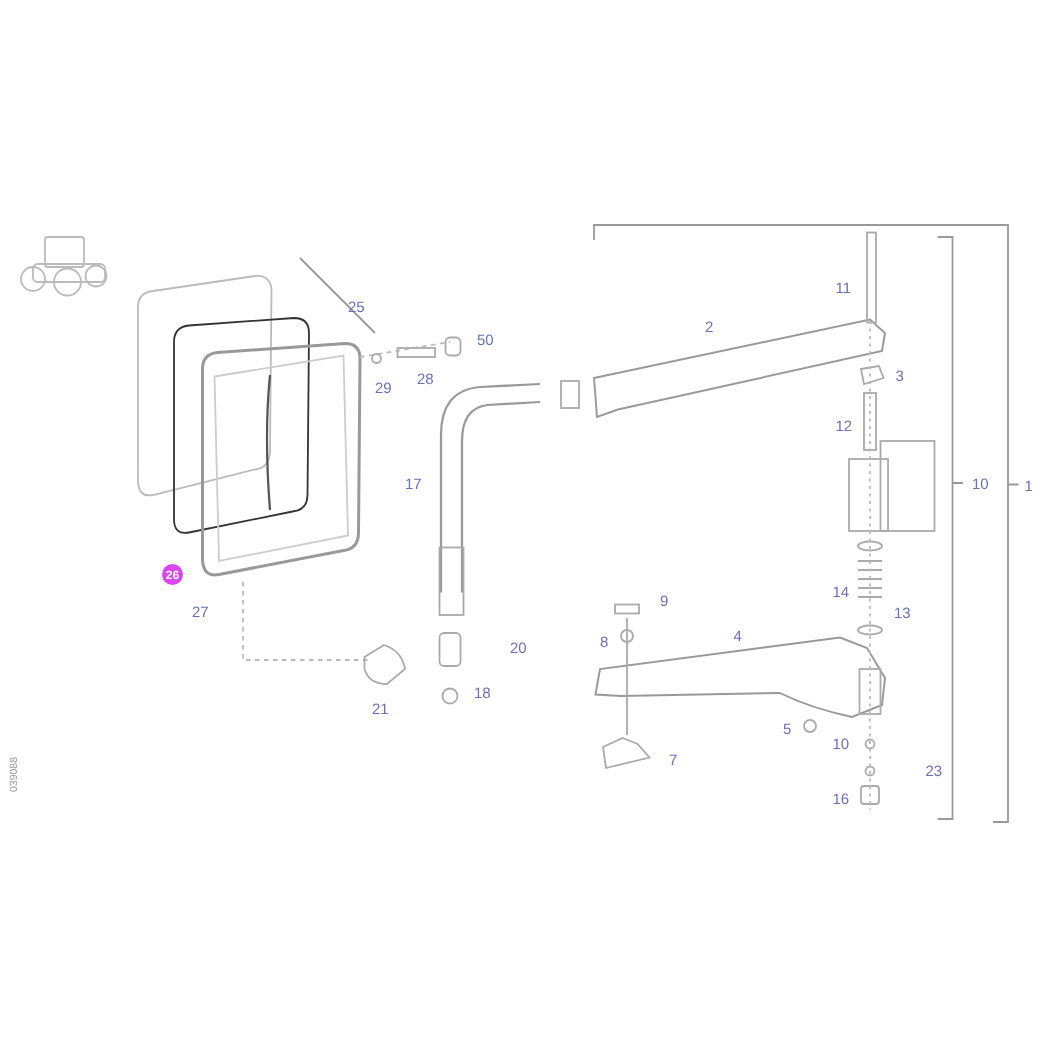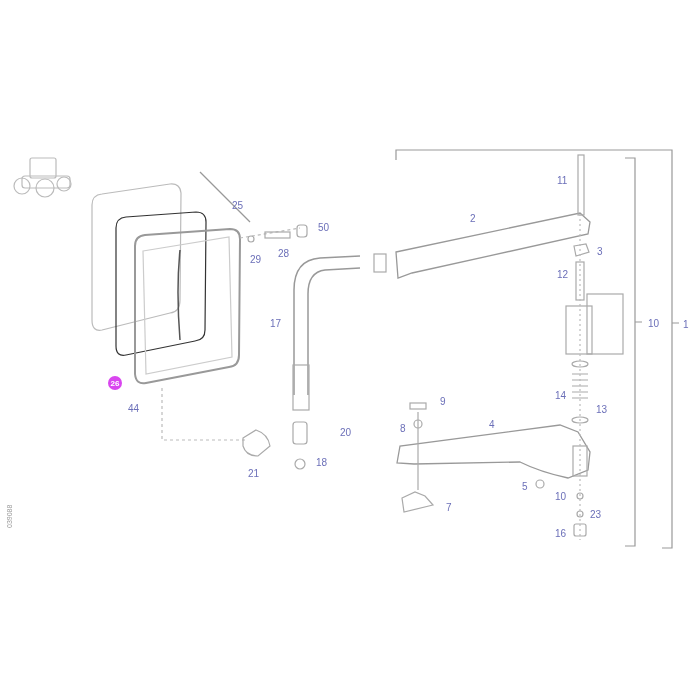--- a/index.html
+++ b/index.html
@@ -85,32 +85,32 @@
 <div id="labels">
       <div class="lbl" style="left: 683px; top: 320px;">1</div>
       <div class="lbl" style="left: 470px; top: 214px;">2</div>
       <div class="lbl" style="left: 597px; top: 247px;">3</div>
       <div class="lbl" style="left: 489px; top: 420px;">4</div>
       <div class="lbl" style="left: 522px; top: 482px;">5</div>
       <div class="lbl" style="left: 446px; top: 503px;">7</div>
       <div class="lbl" style="left: 400px; top: 424px;">8</div>
       <div class="lbl" style="left: 440px; top: 397px;">9</div>
       <div class="lbl" style="left: 648px; top: 319px;">10</div>
-      <div class="lbl" style="left: 557px; top: 176px; text-align: right;">11</div>
-      <div class="lbl" style="left: 557px; top: 270px;">12</div>
+      <div class="lbl" style="left: 557px; top: 188px; text-align: right;">11</div>
+      <div class="lbl" style="left: 557px; top: 280px;">12</div>
       <div class="lbl" style="left: 596px; top: 405px;">13</div>
       <div class="lbl" style="left: 555px; top: 391px;">14</div>
       <div class="lbl" style="left: 555px; top: 492px;">10</div>
       <div class="lbl" style="left: 555px; top: 529px;">16</div>
       <div class="lbl" style="left: 270px; top: 319px;">17</div>
       <div class="lbl" style="left: 316px; top: 458px;">18</div>
       <div class="lbl" style="left: 318px; top: 428px; margin-left: 22px;">20</div>
       <div class="lbl" style="left: 248px; top: 469px;">21</div>
-      <div class="lbl" style="left: 590px; top: 510px;">23</div>
+      <div class="lbl" style="left: 617px; top: 510px;">23</div>
       <div class="lbl" style="left: 232px; top: 181px; margin-top: 20px;">25</div>
-      <div class="lbl" style="left: 128px; top: 404px;">44</div>
+      <div class="lbl" style="left: 128px; top: 404px;">27</div>
       <div class="lbl" style="left: 278px; top: 249px;">28</div>
       <div class="lbl" style="left: 250px; top: 255px;">29</div>
       <div class="lbl" style="left: 318px; top: 223px;">50</div>
     </div>
 <div class="badge" style="left:108px;top:376px;">26</div>
 <div class="vtext" style="left:6px;top:528px;">039088</div>
 </div>
 
 </body></html>

